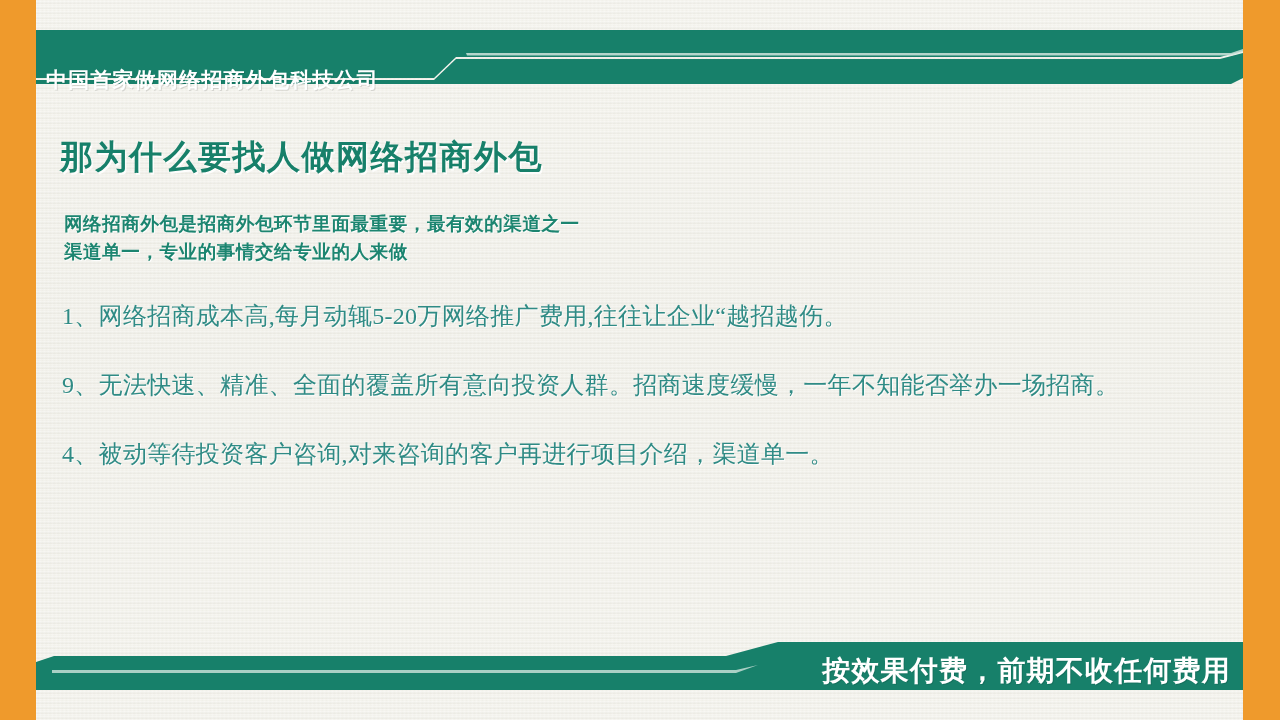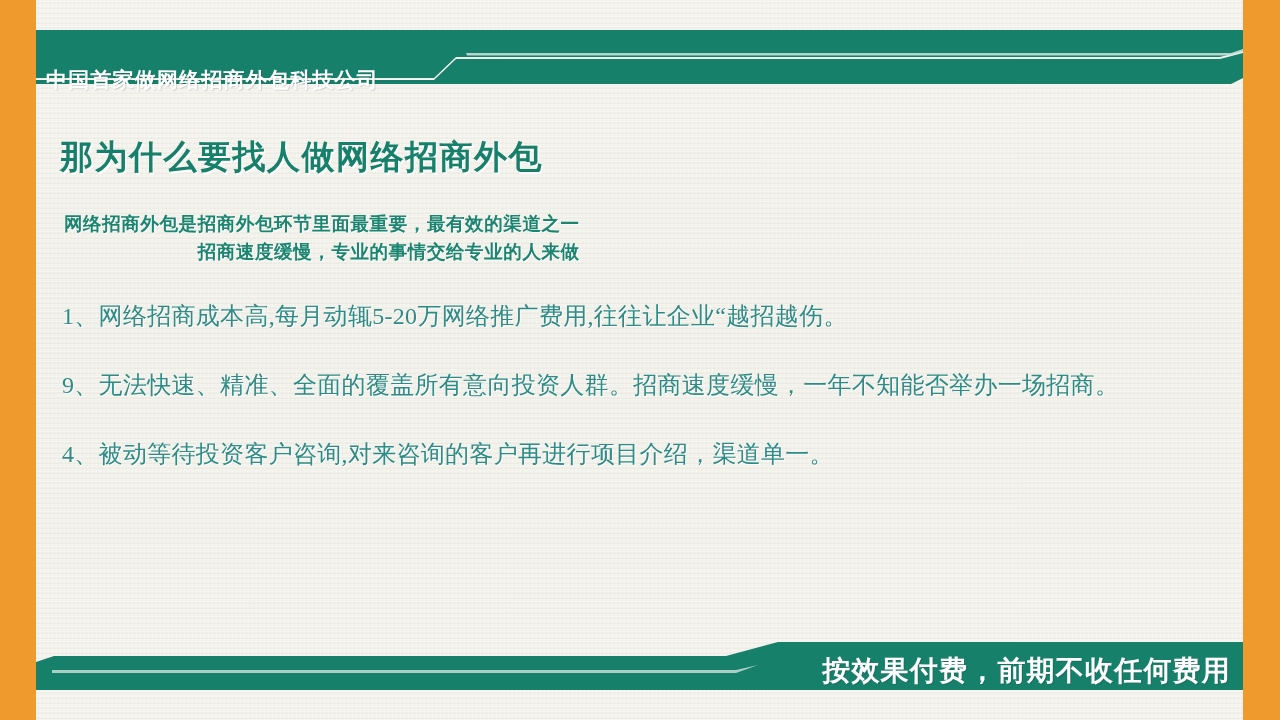--- a/index.html
+++ b/index.html
@@ -87,21 +87,20 @@
     position: absolute;
     left: 64px;
     top: 210px;
     font-size: 18.5px;
     font-weight: bold;
     color: #1c8570;
     line-height: 28px;
     letter-spacing: 0.6px;
     white-space: nowrap;
     text-shadow: 1px 1px 0 rgba(255,255,255,0.85);
-    text-align: right;
   }
   #subtitle div { white-space: nowrap; }
 
   
   #body-list {
     position: absolute;
     left: 62px;
     top: 296px;
     width: 1150px;
   }
@@ -150,21 +149,21 @@
     <svg class="hdr-shape" viewBox="0 0 1207 56" preserveAspectRatio="none">
       <polygon points="0,0 1207,0 1207,21 1184,27 420,27 398,48 0,48" fill="#17806a"></polygon>
       <polygon points="0,50 398,50 420,29 1184,29 1207,23 1207,48 1195,54 0,54" fill="#17806a"></polygon>
       <polygon points="430,23 1195,23 1207,19 1207,21.5 1196,25.5 431,25.5" fill="#cfe4dc" opacity="0.85"></polygon>
     </svg>
     <div id="header-text">中国首家做网络招商外包科技公司</div>
   </div>
 
   <div id="subtitle">
     <div>网络招商外包是招商外包环节里面最重要，最有效的渠道之一</div>
-    <div>招商速度缓慢，专业的事情交给专业的人来做</div>
+    <div>渠道单一，专业的事情交给专业的人来做</div>
   </div>
 
   <div id="body-list">
     <div class="para">1、网络招商成本高,每月动辄5-20万网络推广费用,往往让企业“越招越伤。</div>
     <div class="para">9、无法快速、精准、全面的覆盖所有意向投资人群。招商速度缓慢，一年不知能否举办一场招商。</div>
     <div class="para last">4、被动等待投资客户咨询,对来咨询的客户再进行项目介绍，渠道单一。</div>
   </div>
 
   <div id="footer-zone">
     <svg class="hdr-shape" viewBox="0 0 1207 50" preserveAspectRatio="none">

